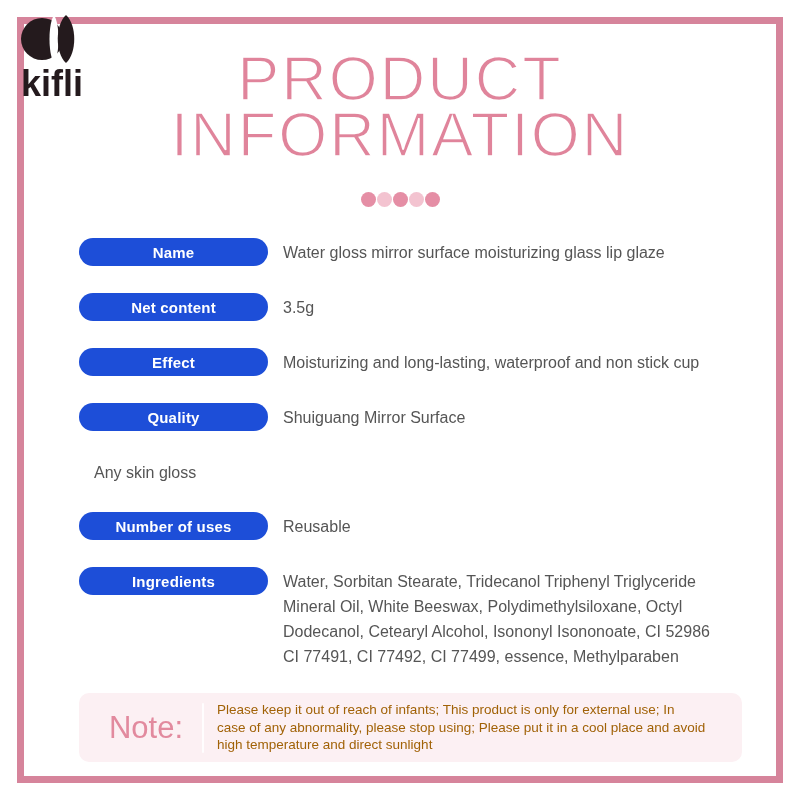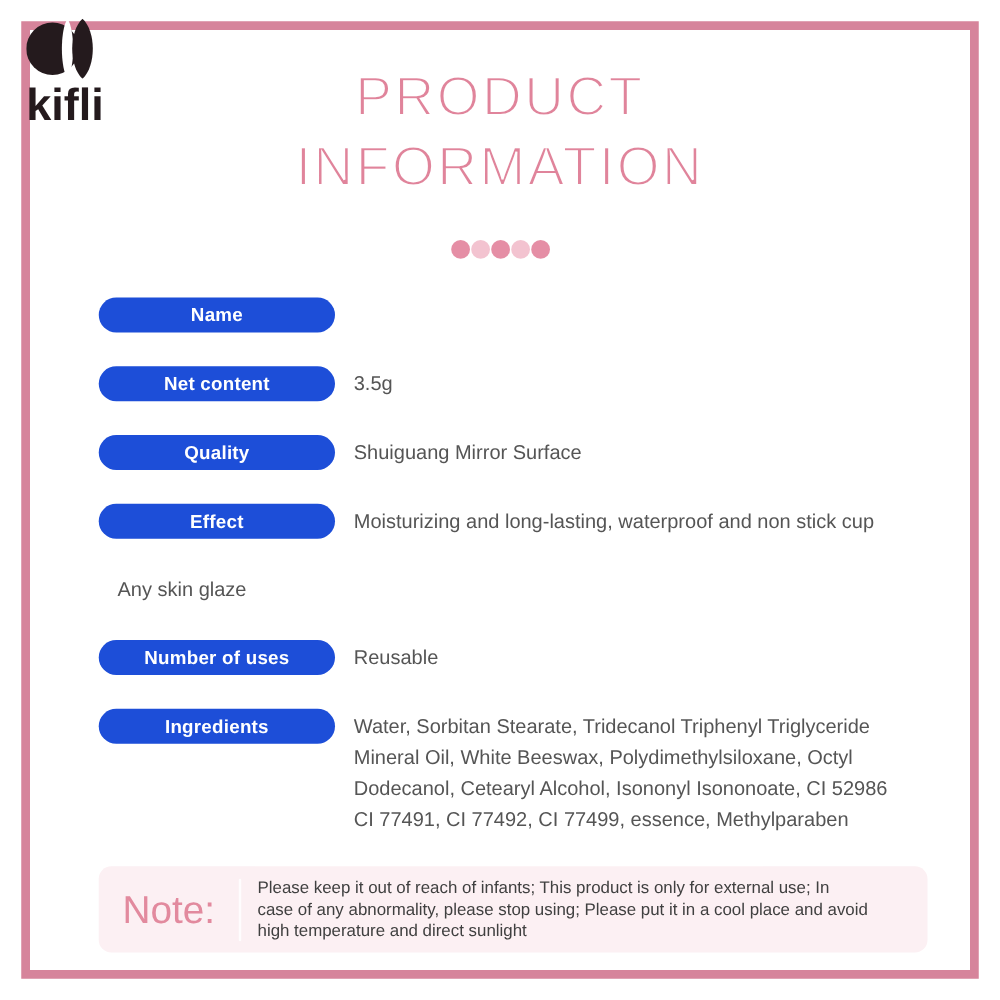--- a/index.html
+++ b/index.html
@@ -14,21 +14,21 @@
   }
   .logo{
     position:absolute;left:15px;top:15px;
     display:flex;align-items:center;flex-direction:column;
   }
   .logo-text{
     font-size:36px;font-weight:600;color:#241a1d;margin-left:6px;letter-spacing:0;
   }
   .title{
     position:absolute;top:50px;left:0;right:0;text-align:center;
-    font-size:44px;line-height:56px;letter-spacing:2px;color:#e0849b;
+    font-size:63px;line-height:56px;letter-spacing:2px;color:#e0849b;
     font-weight:400;
     -webkit-text-stroke:1.6px #ffffff;
   }
   .dots{
     position:absolute;top:192px;left:0;right:0;
     display:flex;justify-content:center;gap:1px;
   }
   .dot{width:15px;height:15px;border-radius:50%;display:inline-block;}
   .rows{position:absolute;left:79px;top:238px;}
   .row{display:flex;align-items:flex-start;margin-bottom:27px;}
@@ -43,27 +43,27 @@
     font-size:16px;line-height:25px;color:#555555;
     white-space:pre-line;
   }
   .note{
     position:absolute;left:79px;top:693px;width:663px;height:69px;
     background:#fcf0f3;border-radius:10px;
     display:flex;align-items:center;
   }
   .note-label{
     flex:none;width:112px;text-align:center;
-    font-size:31px;color:#e28a9e;
+    font-size:31px;color:#e28a9e;padding-left:11px;
   }
   .note-divider{
     flex:none;width:2px;height:50px;background:rgba(255,255,255,.85);border-radius:1px;
   }
   .note-text{
-    margin-left:13px;font-size:13.5px;line-height:17.5px;color:#404040;
+    margin-left:13px;font-size:13.5px;line-height:17.5px;color:#a16207;
     white-space:pre-line;
   }
 </style>
 </head>
 <body>
 
 <div class="frame"></div>
 
 <div class="logo">
   <svg width="56" height="48" viewBox="0 0 56 48" aria-hidden="true">
@@ -83,35 +83,36 @@
     <span class="dot" style="background: rgb(229, 142, 165);"></span>
     <span class="dot" style="background: rgb(243, 195, 208);"></span>
     <span class="dot" style="background: rgb(229, 142, 165);"></span>
     <span class="dot" style="background: rgb(243, 195, 208);"></span>
     <span class="dot" style="background: rgb(229, 142, 165);"></span>
   </div>
 
 <div class="rows">
   <div class="row">
     <div class="pill">Name</div>
+    <div class="val">Water gloss mirror surface moisturizing glass lip glaze</div>
   </div>
   <div class="row">
     <div class="pill">Net content</div>
     <div class="val">3.5g</div>
   </div>
   <div class="row">
+    <div class="pill">Effect</div>
+    <div class="val">Moisturizing and long-lasting, waterproof and non stick cup</div>
+  </div>
+  <div class="row">
     <div class="pill">Quality</div>
     <div class="val">Shuiguang Mirror Surface</div>
   </div>
   <div class="row">
-    <div class="pill">Effect</div>
-    <div class="val">Moisturizing and long-lasting, waterproof and non stick cup</div>
-  </div>
-  <div class="row">
-    <div class="val">Any skin glaze</div>
+    <div class="val">Any skin gloss</div>
   </div>
   <div class="row">
     <div class="pill">Number of uses</div>
     <div class="val">Reusable</div>
   </div>
   <div class="row">
     <div class="pill">Ingredients</div>
     <div class="val">Water, Sorbitan Stearate, Tridecanol Triphenyl Triglyceride
 Mineral Oil, White Beeswax, Polydimethylsiloxane, Octyl
 Dodecanol, Cetearyl Alcohol, Isononyl Isononoate, CI 52986

